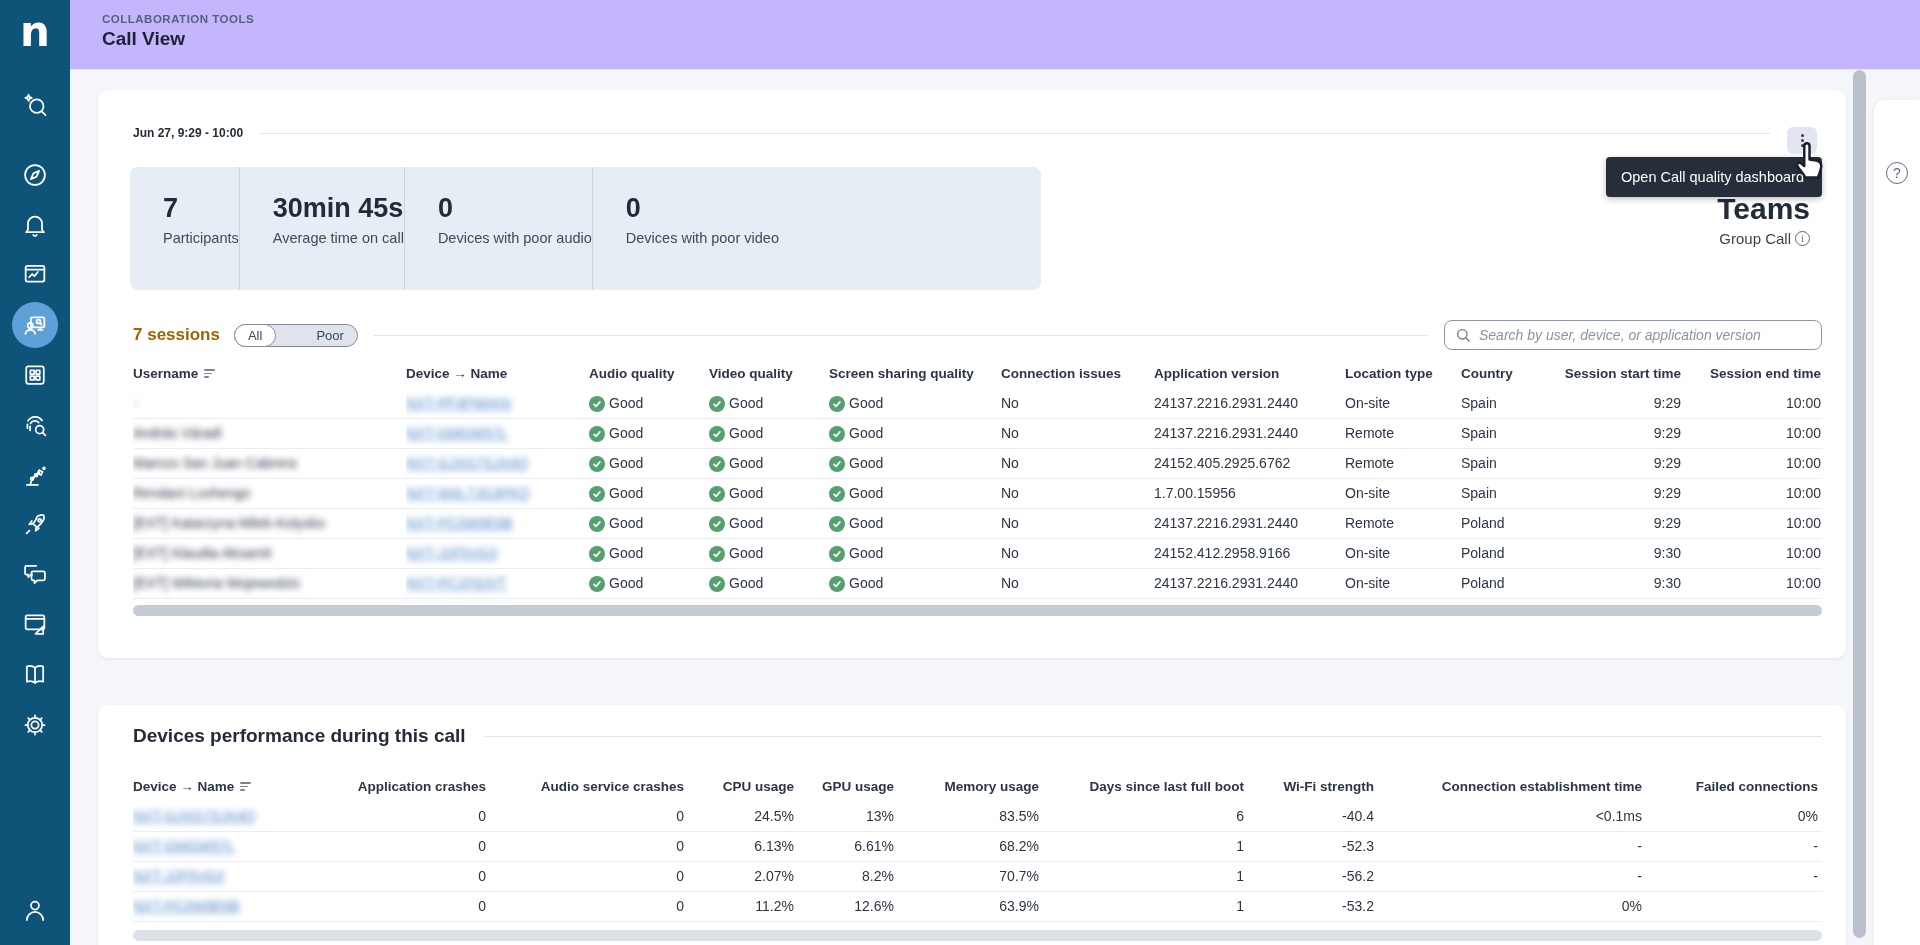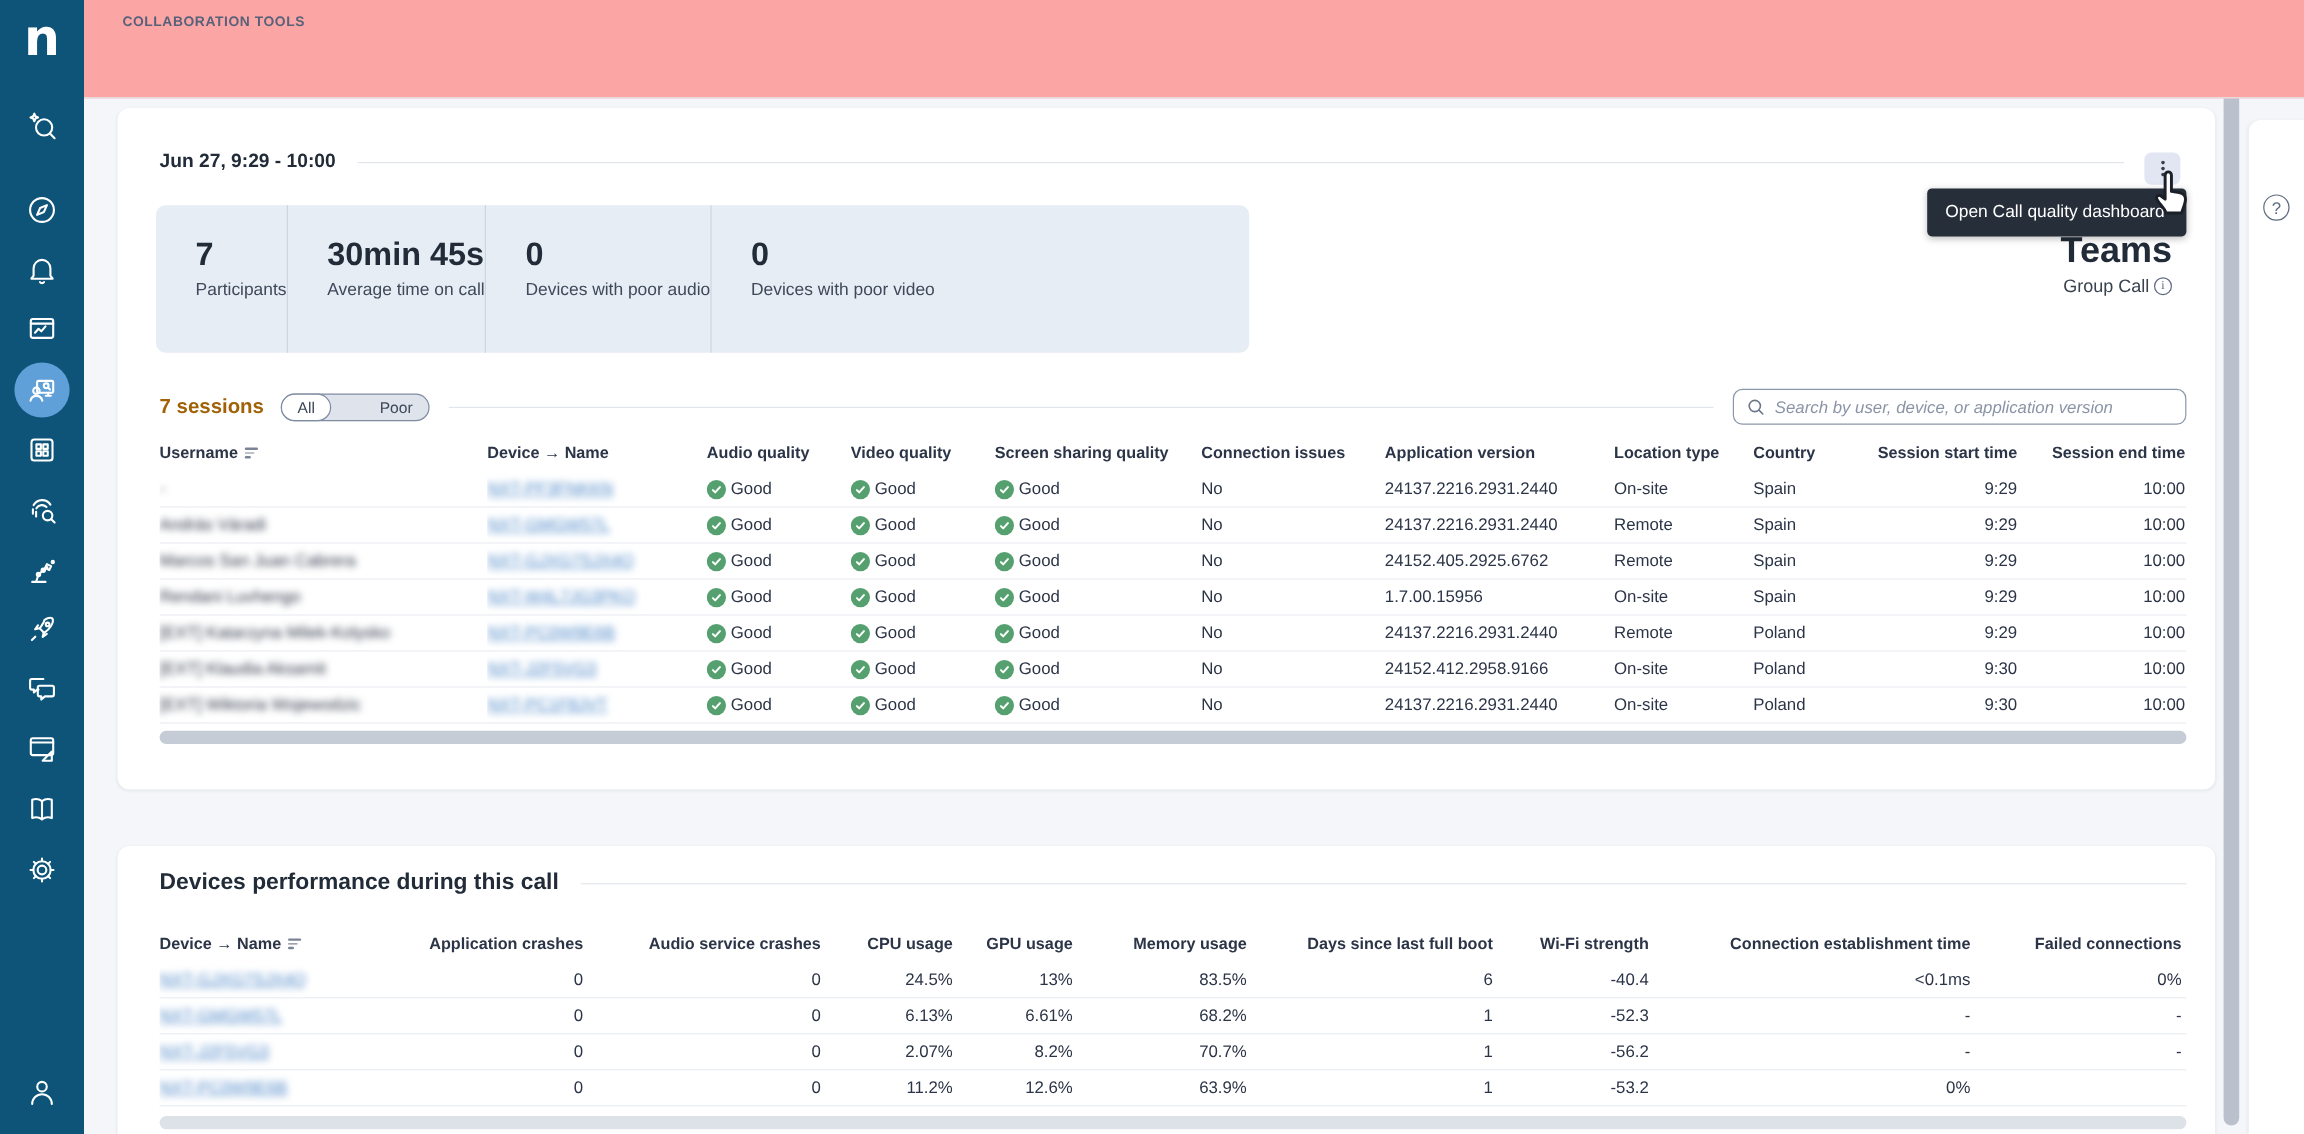--- a/index.html
+++ b/index.html
@@ -8,31 +8,31 @@
 
   
   .sidebar { position:absolute; left:0; top:0; width:70px; height:945px; background:#0d5478; z-index:10; }
   .logo { position:absolute; top:8px; left:0; width:70px; text-align:center; color:#fff; font-size:42px; font-weight:700; font-family:"DejaVu Sans", sans-serif; line-height:48px; }
   .side-ic { position:absolute; left:20px; width:30px; height:30px; display:flex; align-items:center; justify-content:center; cursor:pointer; }
   .side-ic svg { width:28px; height:28px; }
   .active-wrap { position:absolute; left:12px; width:46px; height:46px; border-radius:50%; background:#5fa0d8; display:flex; align-items:center; justify-content:center; }
   .active-wrap svg { width:28px; height:28px; }
 
   
-  .topbar { position:absolute; left:70px; right:0; top:0; height:82px; background:#fca5a5; border-bottom:1px solid #e5e8ee; padding:13px 0 0 32px; z-index:5; }
+  .topbar { position:absolute; left:70px; right:0; top:0; height:70px; background:#c4b5fd; border-bottom:1px solid #e5e8ee; padding:13px 0 0 32px; z-index:5; }
   .crumb { font-size:11.5px; font-weight:700; letter-spacing:.5px; color:#57617a; }
   .page-title { font-size:19px; font-weight:700; color:#1c2433; margin-top:3px; }
 
   
   .card { position:absolute; background:#fff; border-radius:10px; box-shadow:0 1px 3px rgba(20,30,50,.07); }
   .card1 { left:98px; top:90px; width:1748px; height:568px; }
   .card2 { left:98px; top:705px; width:1748px; height:280px; }
 
   .title-row { display:flex; align-items:center; padding:36px 76px 0 35px; }
-  .card-title { font-size:16px; font-weight:700; color:#222b38; white-space:nowrap; }
+  .card-title { font-size:12px; font-weight:700; color:#222b38; white-space:nowrap; }
   .hr-line { flex:1; height:1px; background:#e2e6ec; margin-left:18px; }
 
   
   .kebab { position:absolute; top:37px; right:29px; width:30px; height:27px; background:#e2e6f3; border-radius:6px; display:flex; flex-direction:column; align-items:center; justify-content:center; gap:2px; cursor:pointer; }
   .kebab i { width:3px; height:3px; border-radius:50%; background:#39404d; }
   .tooltip { position:absolute; top:67px; right:24px; height:40px; background:#262e39; border-radius:4px; color:#fff; font-size:14.5px; display:flex; align-items:center; padding:0 18px 0 15px; box-shadow:0 2px 6px rgba(0,0,0,.25); z-index:5; white-space:nowrap; }
   .hand { position:absolute; top:50px; right:16px; width:42px; height:46px; z-index:6; }
 
   
   .banner { margin:27px 0 0 32px; width:911px; height:123px; background:#e7edf4; border-radius:8px; display:flex; }
@@ -199,20 +199,21 @@
   <div class="side-ic" style="top:895px">
     <svg viewBox="0 0 24 24" fill="none" stroke="#fff" stroke-width="1.5" stroke-linecap="round" stroke-linejoin="round">
         <circle cx="12" cy="8.2" r="3.4"></circle>
         <path d="M5 20.6a7 7 0 0 1 14 0"></path>
       </svg>
   </div>
 </nav>
 
 <header class="topbar">
   <div class="crumb">COLLABORATION TOOLS</div>
+  <div class="page-title">Call View</div>
 </header>
 
 <section class="card card1">
   <div class="title-row">
     <div class="card-title">Jun 27, 9:29 - 10:00</div>
     <div class="hr-line"></div>
   </div>
 
   <div class="kebab">
       <i></i>

